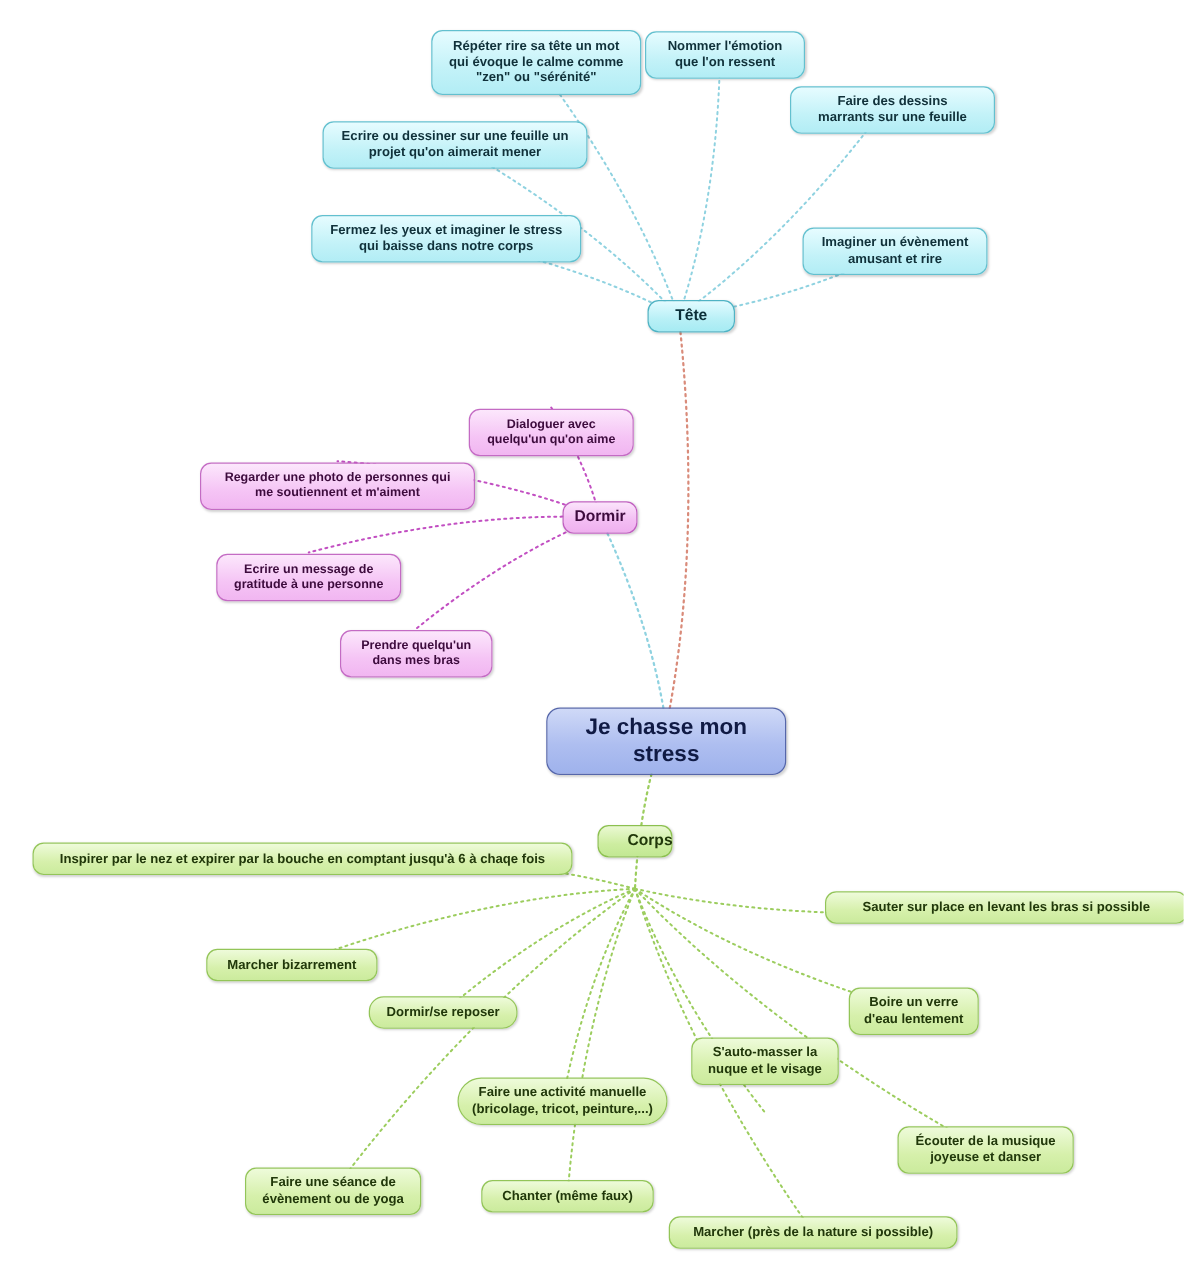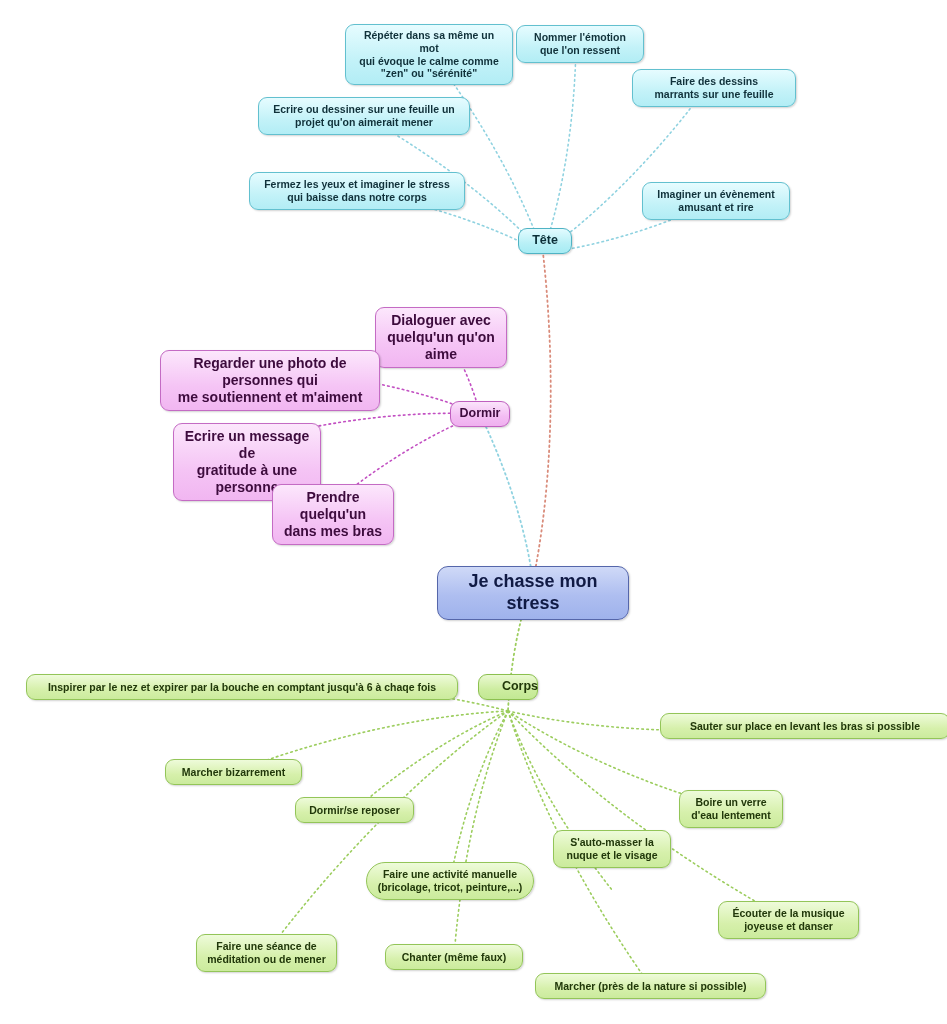--- a/index.html
+++ b/index.html
@@ -62,21 +62,22 @@
   .node-branch-heart {
     background: linear-gradient(to bottom, #fbe4fb 0%, #f3bdf3 60%, #efb0ef 100%);
     border: 1px solid #c05fc0;
     color: #3d0b3d;
     font-size: 12.5px;
   }
   .node-heart {
     background: linear-gradient(to bottom, #fce7fc 0%, #f5c4f5 60%, #f1b6f1 100%);
     border: 1px solid #c46bc4;
     color: #3d0b3d;
-    font-size: 14px;
+    font-size: 10px;
+    margin-top: 20px;
   }
   .node-branch-body {
     background: linear-gradient(to bottom, #eaf9d2 0%, #cdeda0 60%, #c2e893 100%);
     border: 1px solid #8cc04f;
     color: #21380a;
     font-size: 12.5px;
   }
   .node-body {
     background: linear-gradient(to bottom, #eefbda 0%, #d6f0ab 60%, #cbeb9d 100%);
     border: 1px solid #93c558;
@@ -107,54 +108,54 @@
       <path d="M 508 711 C 408.265 715.88, 307.92 743.9399999999999, 233.5 772" fill="none" stroke="#9ccd5e" stroke-width="1.6" stroke-linecap="round" stroke-dasharray="1.6 3.4"></path>
       <path d="M 508 711 C 448.335 736.4399999999999, 393.52000000000004 776.14, 354.5 810" fill="none" stroke="#9ccd5e" stroke-width="1.6" stroke-linecap="round" stroke-dasharray="1.6 3.4"></path>
       <path d="M 508 711 C 580.17 758.68, 664.64 790.4799999999999, 731 809" fill="none" stroke="#9ccd5e" stroke-width="1.6" stroke-linecap="round" stroke-dasharray="1.6 3.4"></path>
       <path d="M 508 711 C 477.5 767.02, 459.44 831.0799999999999, 450 881" fill="none" stroke="#9ccd5e" stroke-width="1.6" stroke-linecap="round" stroke-dasharray="1.6 3.4"></path>
       <path d="M 508 711 C 533.66 779.89, 575.72 844.04, 612 890" fill="none" stroke="#9ccd5e" stroke-width="1.6" stroke-linecap="round" stroke-dasharray="1.6 3.4"></path>
       <path d="M 508 711 C 593.635 800.98, 701.6 872.7, 788.5 920" fill="none" stroke="#9ccd5e" stroke-width="1.6" stroke-linecap="round" stroke-dasharray="1.6 3.4"></path>
       <path d="M 508 711 C 408.95500000000004 781.21, 324.44 875.58, 266.5 953" fill="none" stroke="#9ccd5e" stroke-width="1.6" stroke-linecap="round" stroke-dasharray="1.6 3.4"></path>
       <path d="M 508 711 C 474.34000000000003 793.86, 459.28000000000003 885.96, 454 957" fill="none" stroke="#9ccd5e" stroke-width="1.6" stroke-linecap="round" stroke-dasharray="1.6 3.4"></path>
       <path d="M 508 711 C 541.375 815.8, 599.6 914.7, 650.5 986" fill="none" stroke="#9ccd5e" stroke-width="1.6" stroke-linecap="round" stroke-dasharray="1.6 3.4"></path>
     </svg>
-<div class="node node-head" style="left: 345px; top: 24px; width: 168px; min-height: 52px;">Répéter dans sa même un mot
+<div class="node node-head" style="left: 345px; top: 24px; width: 168px; min-height: 52px;">Répéter rire sa tête un mot
 qui évoque le calme comme
 "zen" ou "sérénité"</div>
     <div class="node node-head" style="left: 516px; top: 25px; width: 128px; min-height: 38px;">Nommer l'émotion
 que l'on ressent</div>
     <div class="node node-head" style="left: 632px; top: 69px; width: 164px; min-height: 38px;">Faire des dessins
 marrants sur une feuille</div>
     <div class="node node-head" style="left: 258px; top: 97px; width: 212px; min-height: 38px;">Ecrire ou dessiner sur une feuille un
 projet qu'on aimerait mener</div>
     <div class="node node-head" style="left: 249px; top: 172px; width: 216px; min-height: 38px;">Fermez les yeux et imaginer le stress
 qui baisse dans notre corps</div>
     <div class="node node-head" style="left: 642px; top: 182px; width: 148px; min-height: 38px;">Imaginer un évènement
 amusant et rire</div>
-    <div class="node node-branch-head" style="left: 518px; top: 228px; width: 54px; min-height: 26px;">Tête</div>
+    <div class="node node-branch-head" style="left: 518px; top: 240px; width: 70px; min-height: 26px;">Tête</div>
     <div class="node node-heart" style="left: 375px; top: 307px; width: 132px; min-height: 38px;">Dialoguer avec
 quelqu'un qu'on aime</div>
     <div class="node node-heart" style="left: 160px; top: 350px; width: 220px; min-height: 38px;">Regarder une photo de personnes qui
 me soutiennent et m'aiment</div>
     <div class="node node-heart" style="left: 173px; top: 423px; width: 148px; min-height: 38px;">Ecrire un message de
 gratitude à une personne</div>
     <div class="node node-heart" style="left: 272px; top: 484px; width: 122px; min-height: 38px;">Prendre quelqu'un
 dans mes bras</div>
     <div class="node node-branch-heart" style="left: 450px; top: 401px; width: 60px; min-height: 26px;">Dormir</div>
     <div class="node node-body" style="left: 26px; top: 674px; width: 432px; min-height: 26px;">Inspirer par le nez et expirer par la bouche en comptant jusqu'à 6 à chaqe fois</div>
     <div class="node node-body" style="left: 660px; top: 713px; width: 290px; min-height: 26px;">Sauter sur place en levant les bras si possible</div>
     <div class="node node-body" style="left: 165px; top: 759px; width: 137px; min-height: 26px;">Marcher bizarrement</div>
-    <div class="node node-body" style="left: 295px; top: 797px; width: 119px; min-height: 26px;">Dormir/se reposer</div>
+    <div class="node node-body" style="left: 295px; top: 797px; width: 119px; min-height: 26px; border-radius: 12px;">Dormir/se reposer</div>
     <div class="node node-body" style="left: 679px; top: 790px; width: 104px; min-height: 38px;">Boire un verre
 d'eau lentement</div>
     <div class="node node-body" style="left: 366px; top: 862px; width: 168px; min-height: 38px; border-radius: 19px;">Faire une activité manuelle
 (bricolage, tricot, peinture,...)</div>
     <div class="node node-body" style="left: 553px; top: 830px; width: 118px; min-height: 38px;">S'auto-masser la
 nuque et le visage</div>
     <div class="node node-body" style="left: 718px; top: 901px; width: 141px; min-height: 38px;">Écouter de la musique
 joyeuse et danser</div>
     <div class="node node-body" style="left: 196px; top: 934px; width: 141px; min-height: 38px;">Faire une séance de
-méditation ou de mener</div>
+évènement ou de yoga</div>
     <div class="node node-body" style="left: 385px; top: 944px; width: 138px; min-height: 26px;">Chanter (même faux)</div>
     <div class="node node-body" style="left: 535px; top: 973px; width: 231px; min-height: 26px;">Marcher (près de la nature si possible)</div>
-    <div class="node node-branch-body" style="left: 478px; top: 674px; width: 60px; min-height: 26px; padding-left: 32px;">Corps</div>
+    <div class="node node-branch-body" style="left: 478px; top: 660px; width: 60px; min-height: 26px; padding-left: 32px;">Corps</div>
     <div class="node node-root" style="left: 437px; top: 566px; width: 192px; min-height: 30px;">Je chasse mon stress</div>
   </div>
 
 </body></html>

